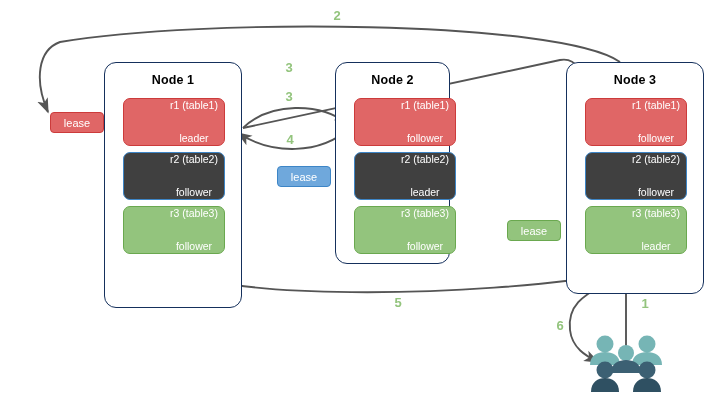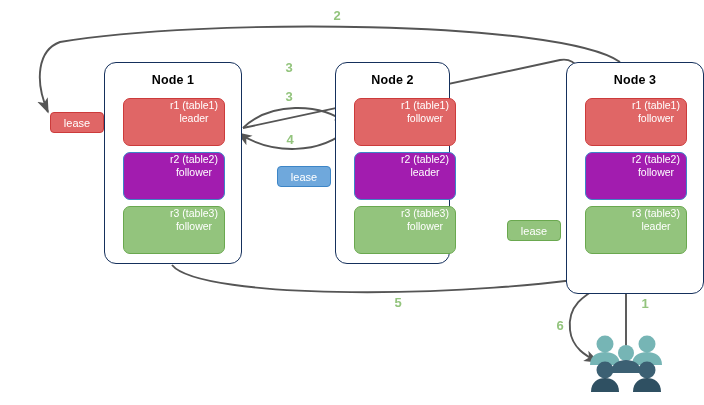--- a/index.html
+++ b/index.html
@@ -7,24 +7,24 @@
        font-family:"Liberation Sans", sans-serif;}
   #canvas{position:absolute;inset:0;width:704px;height:405px;}
   svg.layer{position:absolute;left:0;top:0;width:704px;height:405px;pointer-events:none;}
 
   .node-box{position:absolute;border:1.6px solid #15305c;border-radius:12px;
             background:#ffffff;box-sizing:border-box;}
   .node-title{position:absolute;left:0;right:0;top:10px;text-align:center;
               font-size:12.5px;font-weight:bold;color:#000000;letter-spacing:.1px;}
 
   .replica{position:absolute;border-radius:7px;box-sizing:border-box;
-           display:flex;flex-direction:column;align-items:center;justify-content:flex-start;
+           display:flex;flex-direction:column;align-items:center;justify-content:space-between;
            color:#ffffff;font-size:10.5px;line-height:13px;text-align:center;padding-left:40px;}
   .rep-red{background:#e06666;border:1.4px solid #cc3b3b;}
-  .rep-blue{background:#a21caf;border:1.4px solid #3d85c6;}
+  .rep-blue{background:#404040;border:1.4px solid #3d85c6;}
   .rep-green{background:#93c47d;border:1.4px solid #6aa84f;}
 
   .lease{position:absolute;border-radius:4px;box-sizing:border-box;
          display:flex;align-items:center;justify-content:center;
          color:#ffffff;font-size:11px;}
   .lease-red{background:#e06666;border:1.4px solid #cc3b3b;}
   .lease-blue{background:#6fa8dc;border:1.4px solid #3d85c6;}
   .lease-green{background:#93c47d;border:1.4px solid #6aa84f;}
 
   .step-label{position:absolute;color:#93c47d;font-size:13px;font-weight:bold;
@@ -52,21 +52,21 @@
 
     <path d="M 350,128 C 320,155 272,155 238,133" fill="none" stroke="#555555" stroke-width="1.9" marker-end="url(#ah)"></path>
 
     <path d="M 172,265 C 200,300 470,300 628,272" fill="none" stroke="#555555" stroke-width="1.9" marker-end="url(#ah)"></path>
 
     <path d="M 626,348 L 626,272" fill="none" stroke="#555555" stroke-width="1.9" marker-end="url(#ah)"></path>
 
     <path d="M 622,272 C 600,290 566,296 570,330 C 572,348 586,356 598,362" fill="none" stroke="#555555" stroke-width="1.9" marker-end="url(#ah)"></path>
   </svg>
 
-  <div class="node-box" style="left:104px;top:62px;width:138px;height:202px;">
+  <div class="node-box" style="left:104px;top:62px;width:138px;height:246px;">
     <div class="node-title">Node 1</div>
     <div class="replica rep-red" style="left:18px;top:35px;width:102px;height:48px;">
       <span>r1 (table1)</span>
       <span>leader</span>
     </div>
     <div class="replica rep-blue" style="left:18px;top:89px;width:102px;height:48px;">
       <span>r2 (table2)</span>
       <span>follower</span>
     </div>
     <div class="replica rep-green" style="left:18px;top:143px;width:102px;height:48px;">

